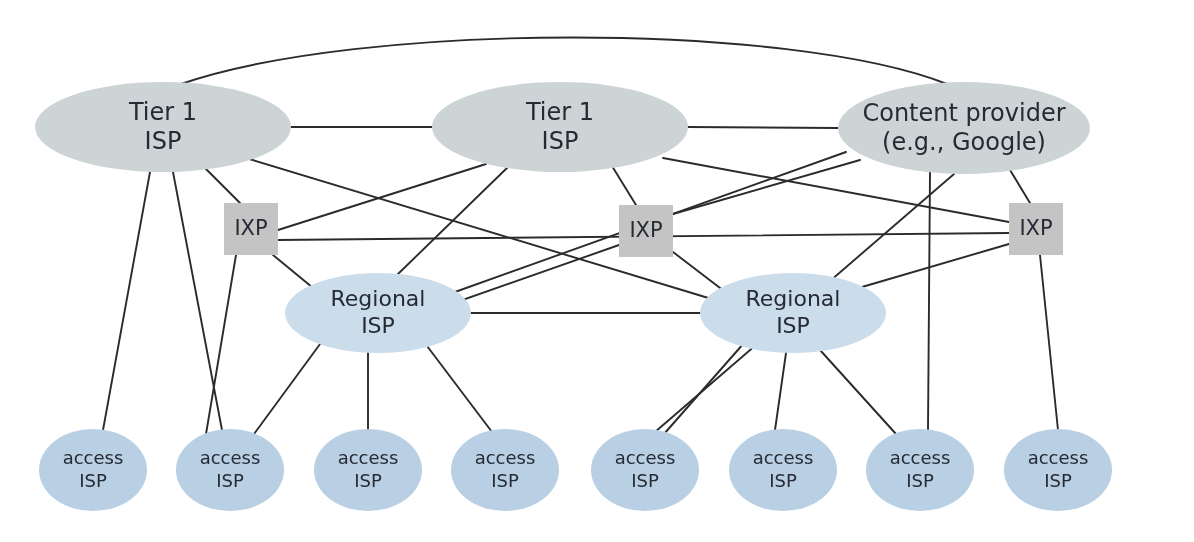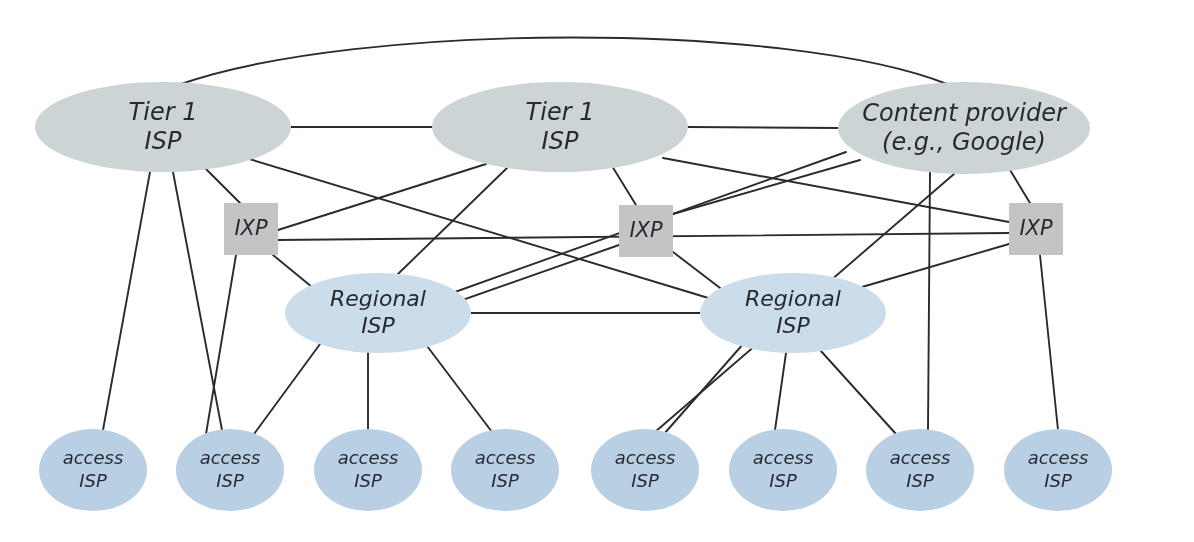--- a/index.html
+++ b/index.html
@@ -11,21 +11,20 @@
     width: 1194px;
     height: 542px;
     font-family: "DejaVu Sans", sans-serif;
     overflow: hidden;
   }
   #diagram-root {
     position: relative;
     width: 1194px;
     height: 542px;
     background: #ffffff;
-    font-style: italic;
   }
   svg#network-svg {
     position: absolute;
     left: 0;
     top: 0;
     width: 1194px;
     height: 542px;
     display: block;
   }
   .edge-line {

